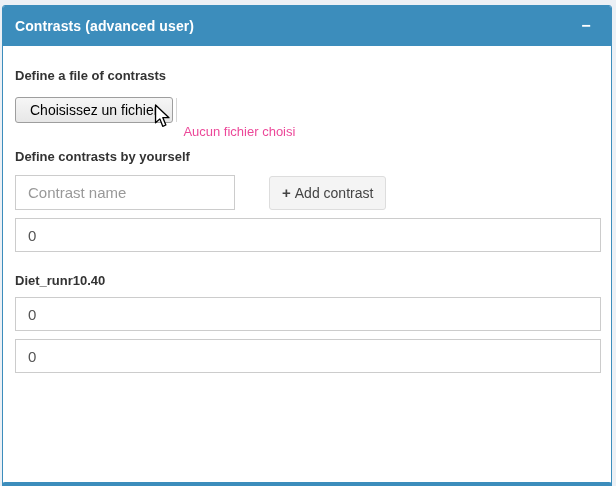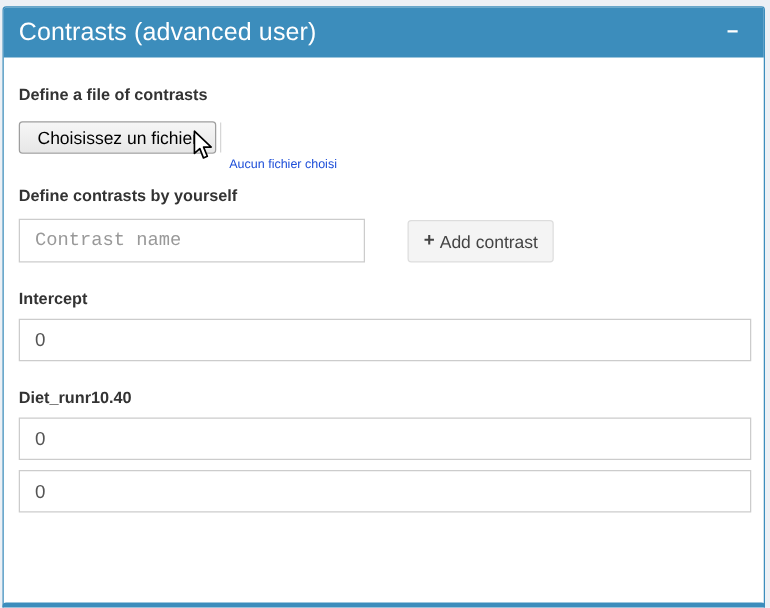--- a/index.html
+++ b/index.html
@@ -23,22 +23,22 @@
     height: 40px;
     background: #3c8dbc;
     color: #ffffff;
     display: flex;
     align-items: center;
     justify-content: space-between;
     padding: 0 10px 0 12px;
     border-radius: 2px 2px 0 0;
   }
   .box-title {
-    font-size: 20px;
-    font-weight: 400;
+    font-size: 14px;
+    font-weight: 700;
     letter-spacing: 0.1px;
   }
   .collapse-btn {
     background: transparent;
     border: none;
     color: #ffffff;
     font-size: 16px;
     font-weight: 700;
     width: 30px;
     height: 30px;
@@ -76,22 +76,22 @@
     cursor: pointer;
   }
   .file-sep {
     width: 1px;
     height: 24px;
     background: #d6d6d6;
     margin-left: 3px;
   }
   .file-status {
     margin-left: 6px;
-    font-size: 10px;
-    color: #1d4ed8;
+    font-size: 13px;
+    color: #ec4899;
     margin-top: 43px;
   }
   .label-define { margin-top: 26px; }
   .define-row {
     margin-top: 10px;
     display: flex;
     align-items: center;
   }
   .text-input {
     display: block;
@@ -99,21 +99,21 @@
     border: 1px solid #cccccc;
     border-radius: 0;
     padding: 6px 12px;
     font-family: "Liberation Sans", sans-serif;
     font-size: 15px;
     color: #555555;
     background: #ffffff;
     outline: none;
   }
   .text-input::placeholder { color: #999999; opacity: 1; }
-  .contrast-name-input { width: 277px; font-family: Liberation Mono, monospace; }
+  .contrast-name-input { width: 220px; }
   .add-btn {
     margin-left: 34px;
     height: 34px;
     padding: 0 12px;
     font-family: "Liberation Sans", sans-serif;
     font-size: 14px;
     color: #444444;
     background: #f4f4f4;
     border: 1px solid #dddddd;
     border-radius: 3px;
@@ -170,21 +170,20 @@
     <label class="form-label label-define">Define contrasts by yourself</label>
     <div class="define-row">
       <input type="text" class="text-input contrast-name-input" placeholder="Contrast name" style="">
       <button class="add-btn">
         <span class="plus-glyph">+</span>
         <span>Add contrast</span>
       </button>
     </div>
 
     <div class="field-group">
-      <label class="form-label">Intercept</label>
       <input type="text" class="text-input field-input" value="0" style="">
     </div>
 
     <div class="field-group">
       <label class="form-label">Diet_runr10.40</label>
       <input type="text" class="text-input field-input" value="0" style="">
     </div>
 
     <div class="field-group">
       <input type="text" class="text-input field-input" value="0" style="">

